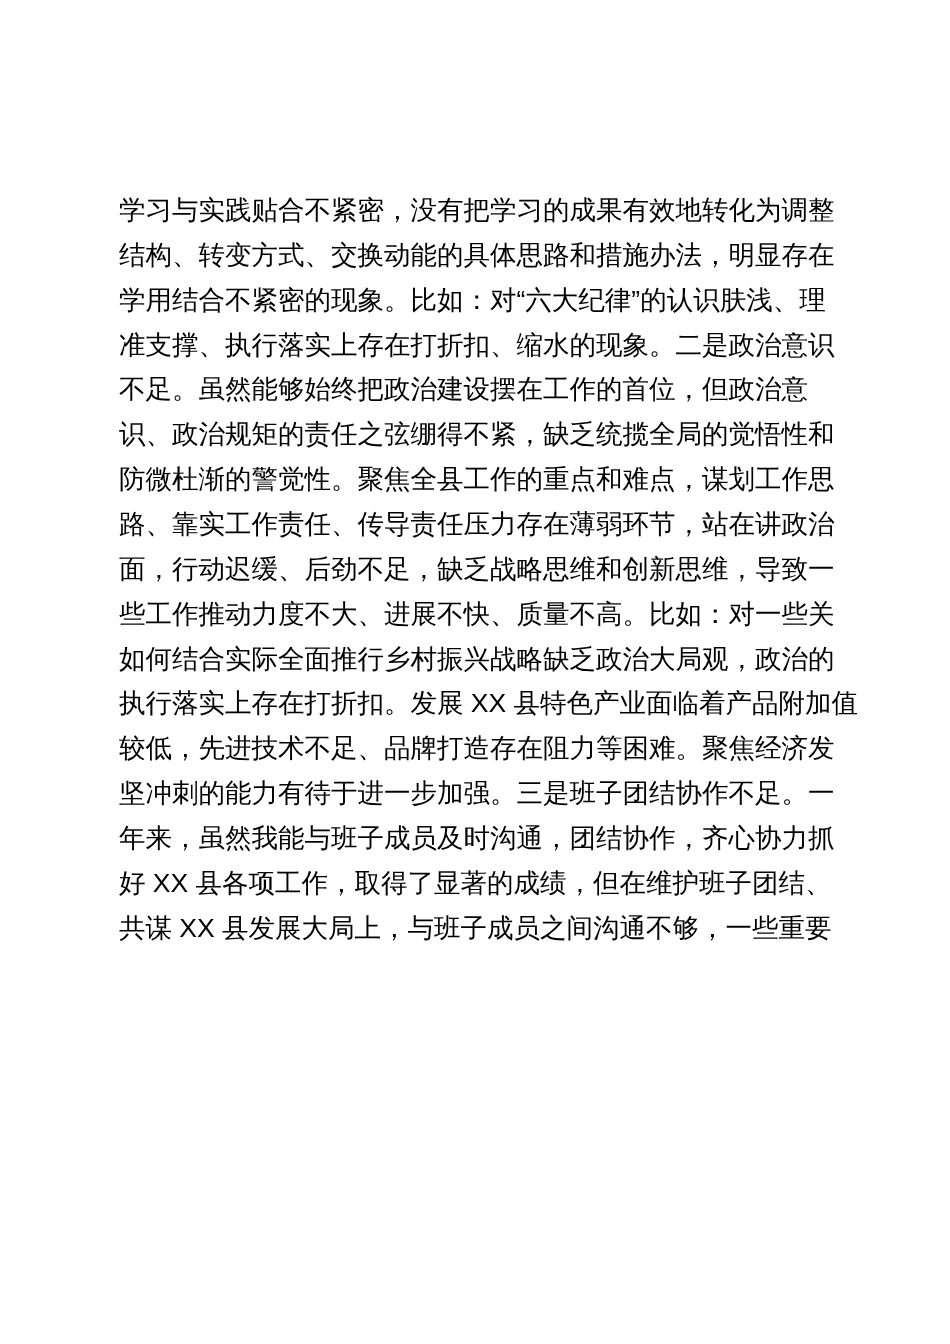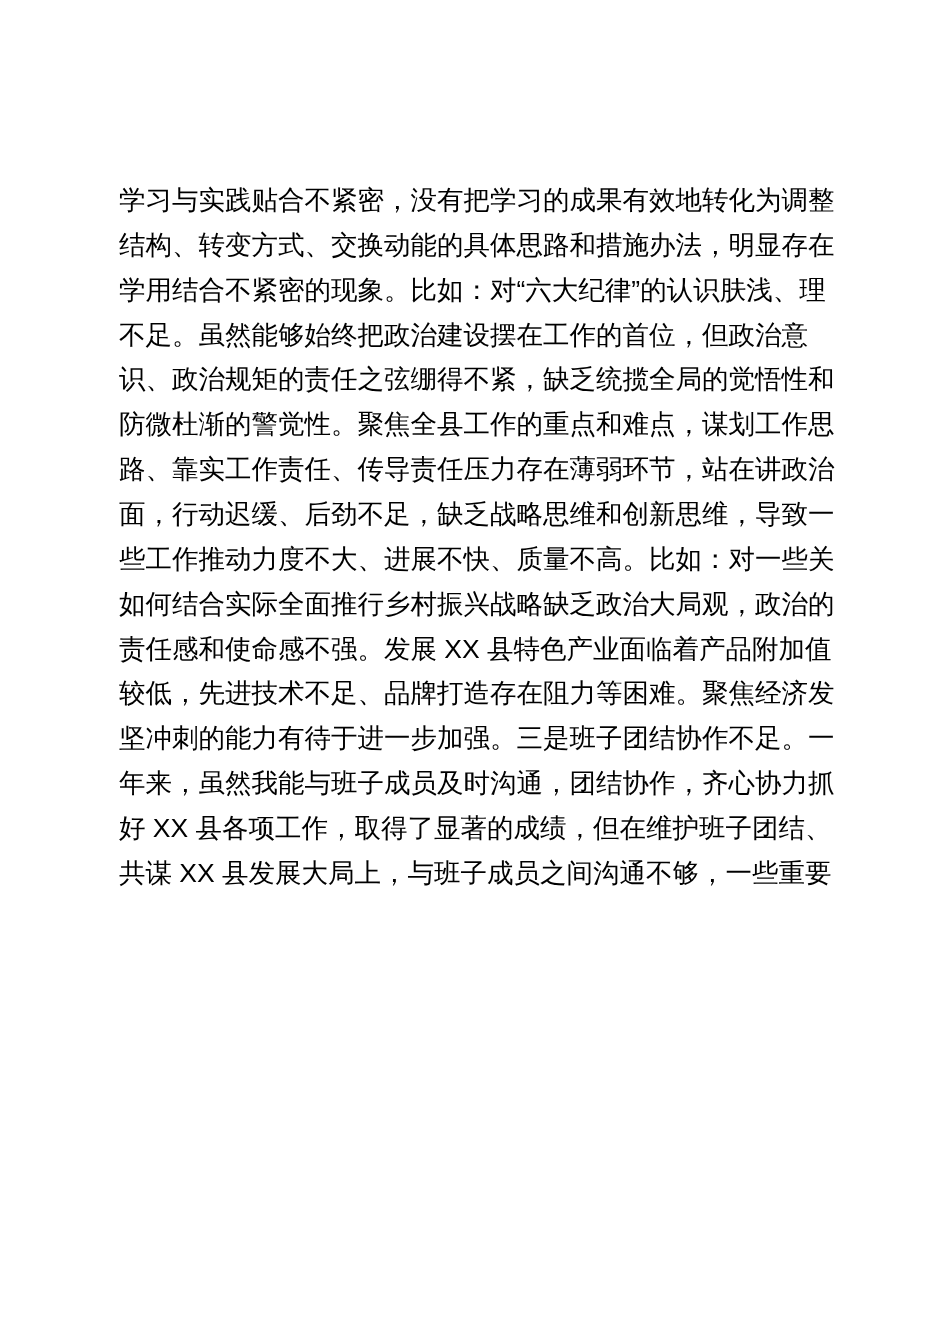--- a/index.html
+++ b/index.html
@@ -11,21 +11,21 @@
     position: relative;
     width: 950px;
     height: 1344px;
     background: #ffffff;
     overflow: hidden;
     font-family: "Liberation Sans", sans-serif;
   }
   .text-block {
     position: absolute;
     left: 119px;
-    top: 178px;
+    top: 188px;
     width: 716px;
   }
   .line {
     font-size: 26.5px;
     line-height: 44.86px;
     height: 44.86px;
     white-space: nowrap;
     color: #000000;
     font-weight: 400;
     letter-spacing: 0;
@@ -33,27 +33,28 @@
   }
 </style>
 </head>
 <body>
 
 <div class="page">
   <div class="text-block">
       <div class="line">学习与实践贴合不紧密，没有把学习的成果有效地转化为调整</div>
       <div class="line">结构、转变方式、交换动能的具体思路和措施办法，明显存在</div>
       <div class="line">学用结合不紧密的现象。比如：对“六大纪律”的认识肤浅、理</div>
+      <div class="line">准支撑、执行落实上存在打折扣、缩水的现象。二是政治意识</div>
       <div class="line">不足。虽然能够始终把政治建设摆在工作的首位，但政治意</div>
       <div class="line">识、政治规矩的责任之弦绷得不紧，缺乏统揽全局的觉悟性和</div>
       <div class="line">防微杜渐的警觉性。聚焦全县工作的重点和难点，谋划工作思</div>
       <div class="line">路、靠实工作责任、传导责任压力存在薄弱环节，站在讲政治</div>
       <div class="line">面，行动迟缓、后劲不足，缺乏战略思维和创新思维，导致一</div>
       <div class="line">些工作推动力度不大、进展不快、质量不高。比如：对一些关</div>
       <div class="line">如何结合实际全面推行乡村振兴战略缺乏政治大局观，政治的</div>
-      <div class="line">责任感和使命感不强。发展 XX 县特色产业面临着产品附加值</div>
+      <div class="line">执行落实上存在打折扣。发展 XX 县特色产业面临着产品附加值</div>
       <div class="line">较低，先进技术不足、品牌打造存在阻力等困难。聚焦经济发</div>
       <div class="line">坚冲刺的能力有待于进一步加强。三是班子团结协作不足。一</div>
       <div class="line">年来，虽然我能与班子成员及时沟通，团结协作，齐心协力抓</div>
       <div class="line">好 XX 县各项工作，取得了显著的成绩，但在维护班子团结、</div>
       <div class="line">共谋 XX 县发展大局上，与班子成员之间沟通不够，一些重要</div>
     </div>
 </div>
 
 </body></html>

